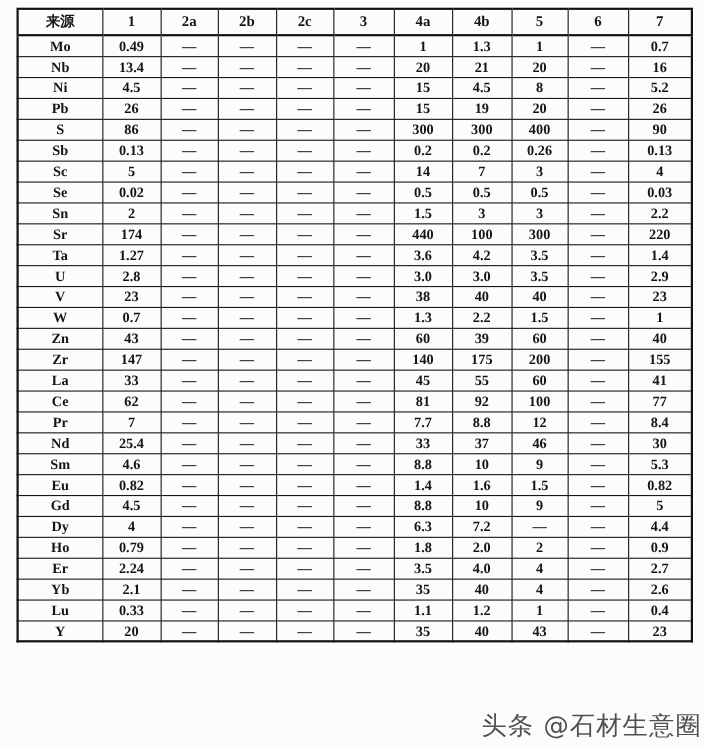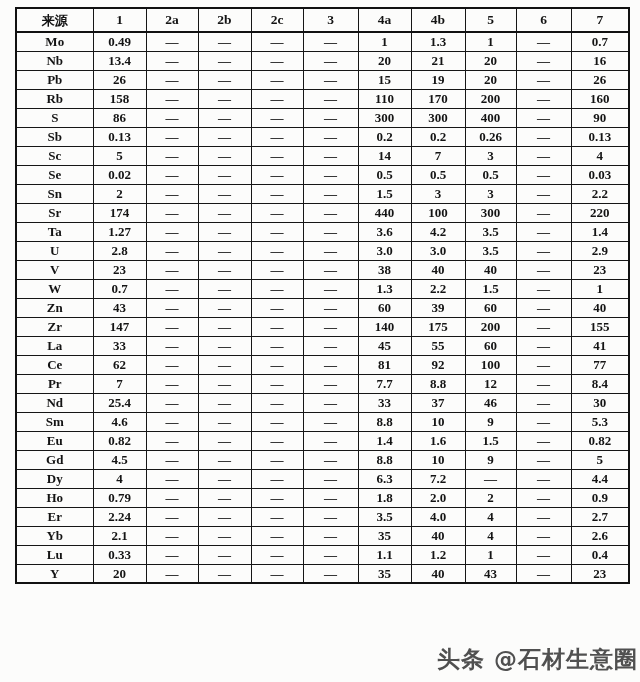--- a/index.html
+++ b/index.html
@@ -48,21 +48,21 @@
     font-family: "DejaVu Sans", "Liberation Sans", sans-serif;
     font-size: 13px;
   }
   tbody th { font-size: 13px; }
   .watermark {
     position: absolute;
     right: 2px;
     top: 644px;
     font-family: "DejaVu Sans", "Liberation Sans", sans-serif;
     font-size: 23px;
-    font-weight: 700;
+    font-weight: 400;
     letter-spacing: 1px;
     color: rgba(42, 42, 42, 0.82);
     text-shadow: 1px 1px 0 rgba(255,255,255,0.35);
     white-space: nowrap;
     pointer-events: none;
   }
 </style>
 </head>
 <body>
 
@@ -118,44 +118,44 @@
           <td>—</td>
           <td>—</td>
           <td>—</td>
           <td>20</td>
           <td>21</td>
           <td>20</td>
           <td>—</td>
           <td>16</td>
         </tr>
         <tr>
+          <th>Ni</th>
+          <td>4.5</td>
+          <td>—</td>
+          <td>—</td>
+          <td>—</td>
+          <td>—</td>
+          <td>15</td>
+          <td>4.5</td>
+          <td>8</td>
+          <td>—</td>
+          <td>5.2</td>
+        </tr>
+        <tr>
           <th>Pb</th>
           <td>26</td>
           <td>—</td>
           <td>—</td>
           <td>—</td>
           <td>—</td>
           <td>15</td>
           <td>19</td>
           <td>20</td>
           <td>—</td>
           <td>26</td>
-        </tr>
-        <tr>
-          <th>Rb</th>
-          <td>158</td>
-          <td>—</td>
-          <td>—</td>
-          <td>—</td>
-          <td>—</td>
-          <td>110</td>
-          <td>170</td>
-          <td>200</td>
-          <td>—</td>
-          <td>160</td>
         </tr>
         <tr>
           <th>S</th>
           <td>86</td>
           <td>—</td>
           <td>—</td>
           <td>—</td>
           <td>—</td>
           <td>300</td>
           <td>300</td>

